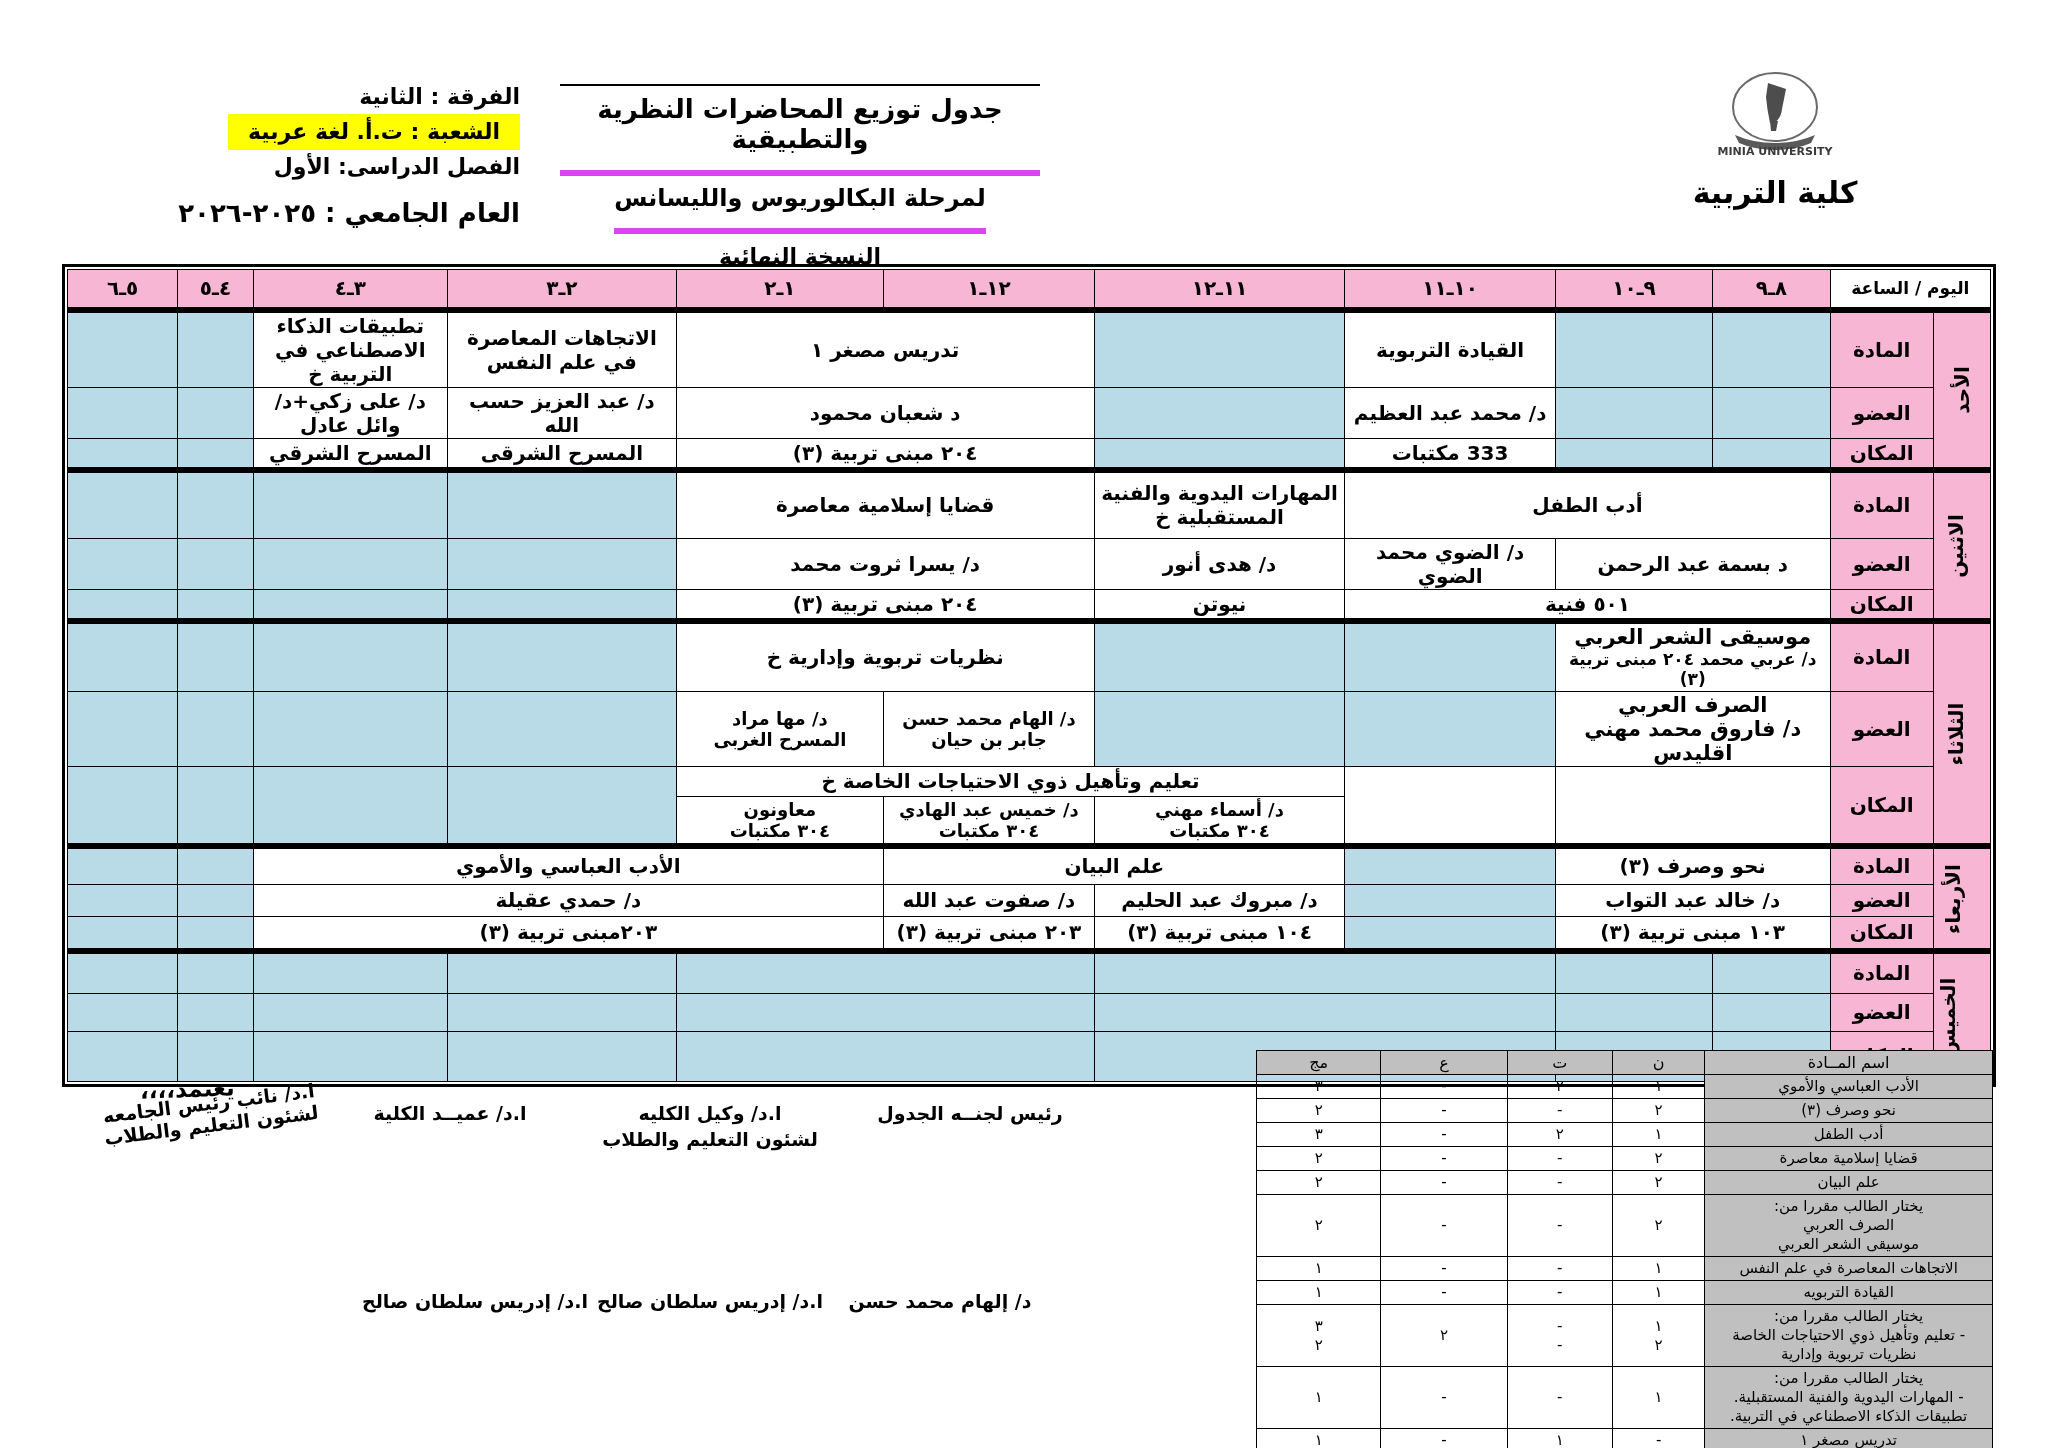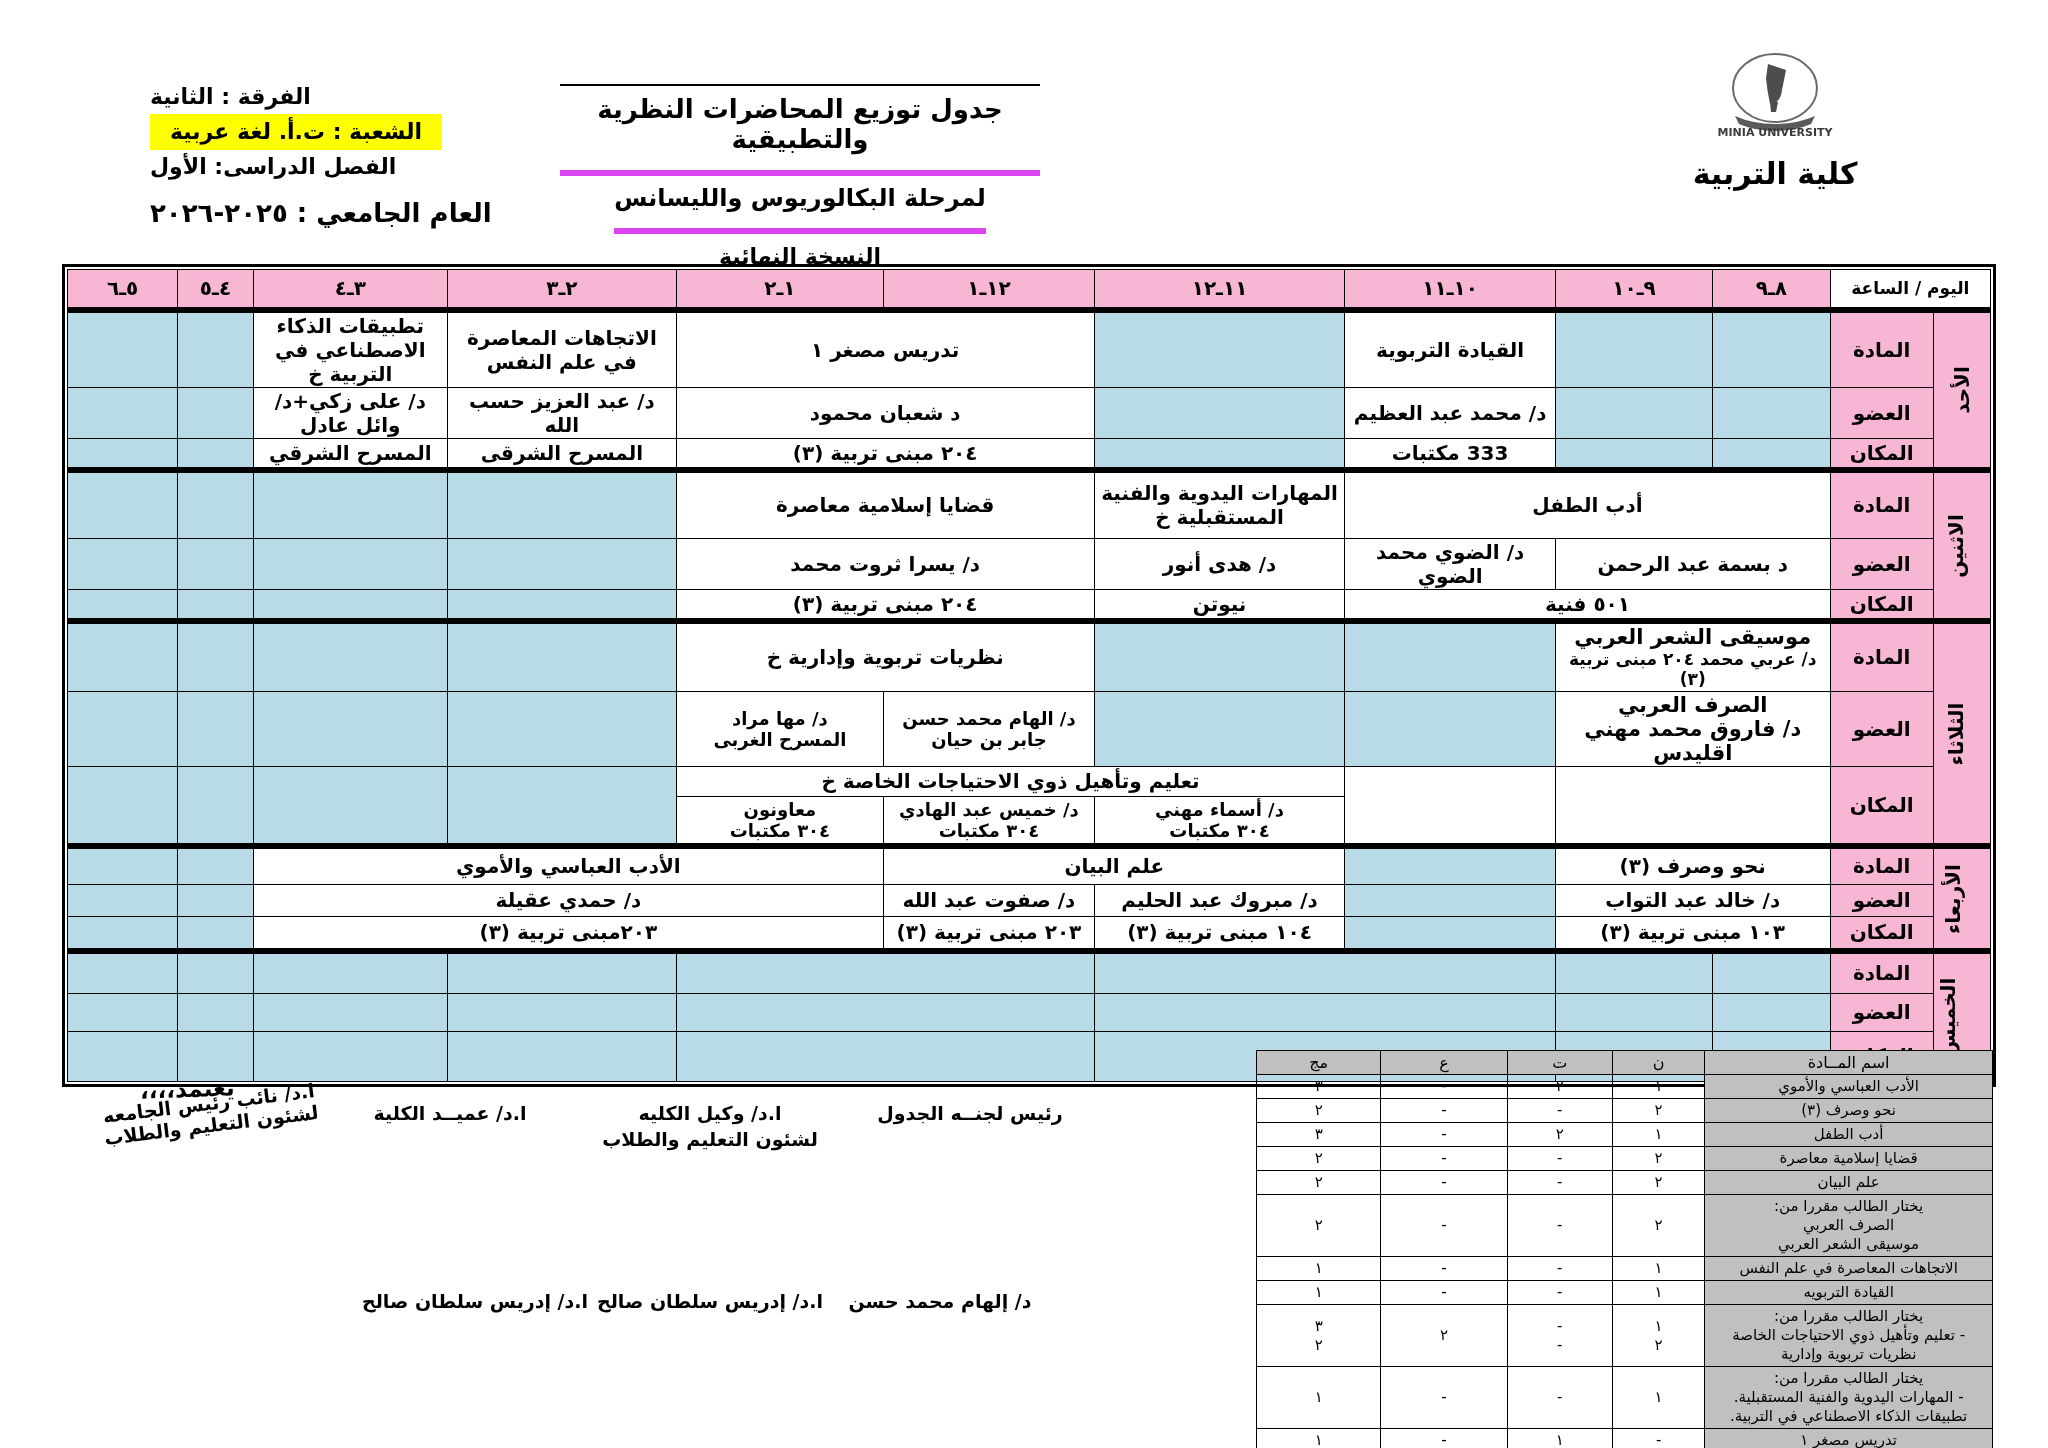--- a/index.html
+++ b/index.html
@@ -1,29 +1,29 @@
 <!DOCTYPE html>
 <html lang="ar"><head>
 <meta charset="utf-8">
 <style>
   html,body{margin:0;padding:0;background:#e8e8e8;}
   .page{position:relative;width:2048px;height:1448px;background:#fff;overflow:hidden;
         font-family:"DejaVu Sans","Liberation Sans",sans-serif;font-weight:bold;color:#000;}
   
-  .info{position:absolute;left:150px;top:80px;width:370px;direction:rtl;text-align:left;}
+  .info{position:absolute;left:150px;top:80px;width:370px;direction:rtl;text-align:right;}
   .info .line{font-size:22px;line-height:34px;}
   .info .hl{background:#ffff00;padding:1px 20px;display:inline-block;}
   .info .year{font-size:26px;margin-top:12px;}
   .titles{position:absolute;left:560px;top:84px;width:480px;text-align:center;direction:rtl;
           border-top:2px solid #000;padding-top:8px;}
   .titles .t1{font-size:26px;}
   .titles .t2{font-size:24px;margin-top:8px;}
   .titles .t3{font-size:22px;margin-top:10px;}
   .titles span{border-bottom:6px solid #d946ef;padding-bottom:16px;display:inline-block;}
-  .logo{position:absolute;left:1690px;top:50px;width:170px;text-align:center;}
+  .logo{position:absolute;left:1690px;top:69px;width:170px;text-align:center;}
   .logo .faculty{font-size:30px;margin-top:10px;direction:rtl;}
   
   .tblwrap{position:absolute;left:62px;top:264px;width:1924px;border:3px solid #000;padding:2px;background:#fff;}
   table.tt{border-collapse:collapse;table-layout:fixed;width:100%;direction:rtl;}
   table.tt td,table.tt th{border:1px solid #000;text-align:center;vertical-align:middle;
       font-weight:bold;font-size:20px;padding:1px 2px;overflow:hidden;}
   table.tt th.corner{background:#fff;font-size:17px;}
   table.tt th.slot{background:#f7b6d3;font-size:20px;}
   td.lbl{background:#f7b6d3;font-size:21px;}
   td.day{background:#f7b6d3;}

